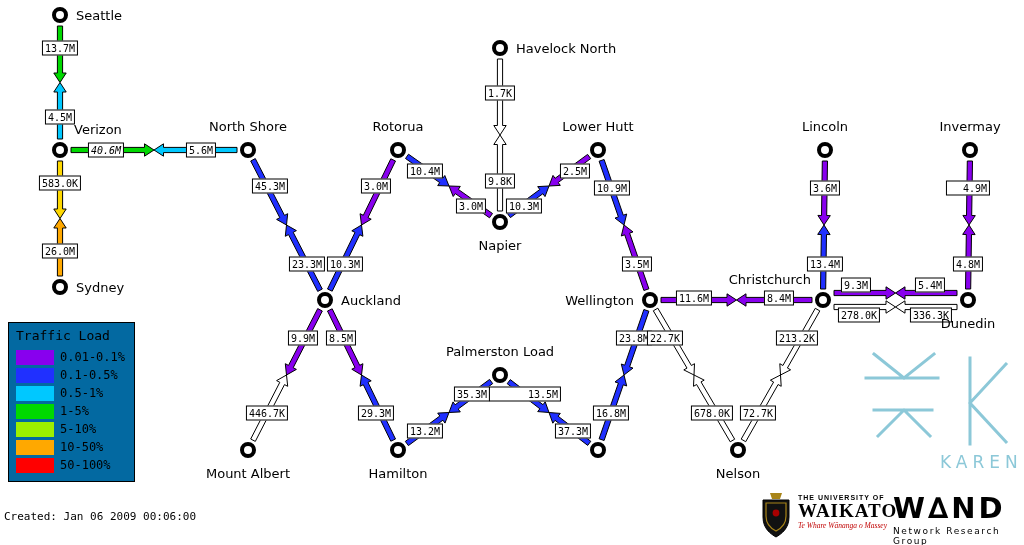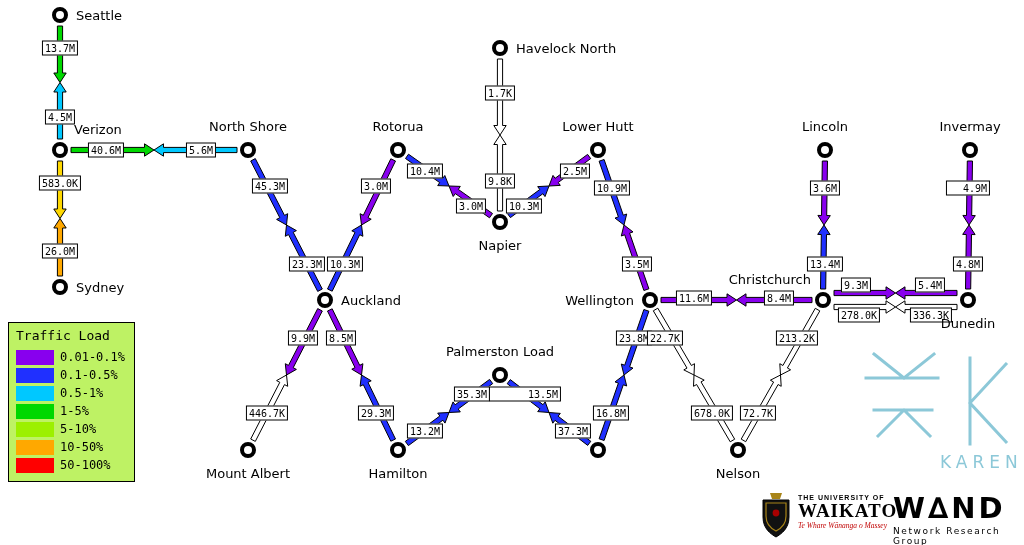--- a/index.html
+++ b/index.html
@@ -16,21 +16,21 @@
   .node-circle {
     position:absolute; z-index:4; width:16px; height:16px; background:#fff;
     border:4px solid #000; border-radius:50%; transform:translate(-50%,-50%);
   }
   .node-label {
     position:absolute; z-index:5; font:13px "DejaVu Sans",sans-serif;
     color:#000; white-space:nowrap;
   }
 
   #legend {
-    position:absolute; left:8px; top:322px; z-index:6; background:#bef264;
+    position:absolute; left:8px; top:322px; z-index:6; background:#0369a1;
     border:1px solid #000; padding:5px 9px 8px 7px;
   }
   #legend .legend-title { font:13px/16px "DejaVu Sans Mono",monospace; margin-bottom:6px; }
   #legend .lrow { display:flex; align-items:flex-end; margin-top:3px; }
   #legend .sw { width:38px; height:15px; display:inline-block; }
   #legend .lrow span.lbl { font:12px/15px "DejaVu Sans Mono",monospace; margin-left:6px; }
 
   #footer {
     position:absolute; left:4px; top:510px; z-index:6;
     font:11px "DejaVu Sans Mono",monospace; color:#000;
@@ -115,21 +115,21 @@
       <polygon points="957.0,304.4 905.0,304.4 905.0,300.8 895.5,307.0 905.0,313.2 905.0,309.6 957.0,309.6" fill="#ffffff" stroke="#000" stroke-width="1"></polygon>
       <polygon points="967.3,161.0 966.5,215.5 962.9,215.4 969.0,225.0 975.3,215.6 971.7,215.5 972.5,161.0" fill="#8800ee" stroke="#000" stroke-width="1"></polygon>
       <polygon points="970.7,289.0 971.5,234.5 975.1,234.6 969.0,225.0 962.7,234.4 966.3,234.5 965.5,289.0" fill="#8800ee" stroke="#000" stroke-width="1"></polygon>
     </svg>
 
   <div id="map-layer">
       <div class="traffic-label" style="left: 60px; top: 48px;">13.7M</div>
       <div class="traffic-label" style="left: 60px; top: 117px;">4.5M</div>
       <div class="traffic-label" style="left: 60px; top: 183px;">583.0K</div>
       <div class="traffic-label" style="left: 60px; top: 251px;">26.0M</div>
-      <div class="traffic-label" style="left: 106px; top: 150px;">40.6M</div>
+      <div class="traffic-label" style="left: 106px; top: 150px; font-style: italic;">40.6M</div>
       <div class="traffic-label" style="left: 201px; top: 150px;">5.6M</div>
       <div class="traffic-label" style="left: 270px; top: 186px;">45.3M</div>
       <div class="traffic-label" style="left: 307px; top: 264px;">23.3M</div>
       <div class="traffic-label" style="left: 376px; top: 186px;">3.0M</div>
       <div class="traffic-label" style="left: 345px; top: 264px;">10.3M</div>
       <div class="traffic-label" style="left: 425px; top: 171px;">10.4M</div>
       <div class="traffic-label" style="left: 471px; top: 206px;">3.0M</div>
       <div class="traffic-label" style="left: 500px; top: 93px;">1.7K</div>
       <div class="traffic-label" style="left: 500px; top: 181px;">9.8K</div>
       <div class="traffic-label" style="left: 524px; top: 206px;">10.3M</div>
@@ -224,20 +224,21 @@
     <div class="lrow">
         <span class="sw" style="background-color: rgb(255, 168, 0);"></span>
         <span class="lbl">10-50%</span>
       </div>
     <div class="lrow">
         <span class="sw" style="background-color: rgb(255, 0, 0);"></span>
         <span class="lbl">50-100%</span>
       </div>
   </div>
 
+  <div id="footer">Created: Jan 06 2009 00:06:00</div>
 
   <div id="waikato-logo">
     <svg class="crest" viewBox="0 0 32 48">
       <path d="M10 2 h12 l-2 6 h-8 z" fill="#a88418"></path>
       <path d="M3 9 h26 v17 c0 12 -8 17 -13 20 c-5 -3 -13 -8 -13 -20 z" fill="#111" stroke="#000"></path>
       <path d="M6 12 h20 v13 c0 9 -6 13 -10 15 c-4 -2 -10 -6 -10 -15 z" fill="none" stroke="#a88418" stroke-width="1.2"></path>
       <circle cx="16" cy="22" r="3.4" fill="#a00"></circle>
     </svg>
     <div class="wk-text">
       <div class="wk-line1">THE UNIVERSITY OF</div>

